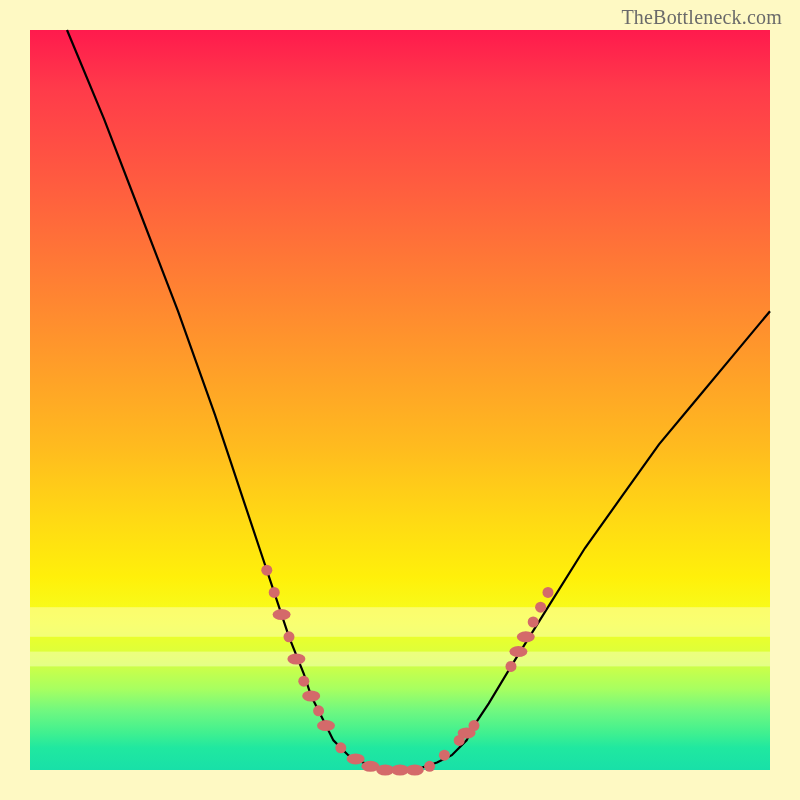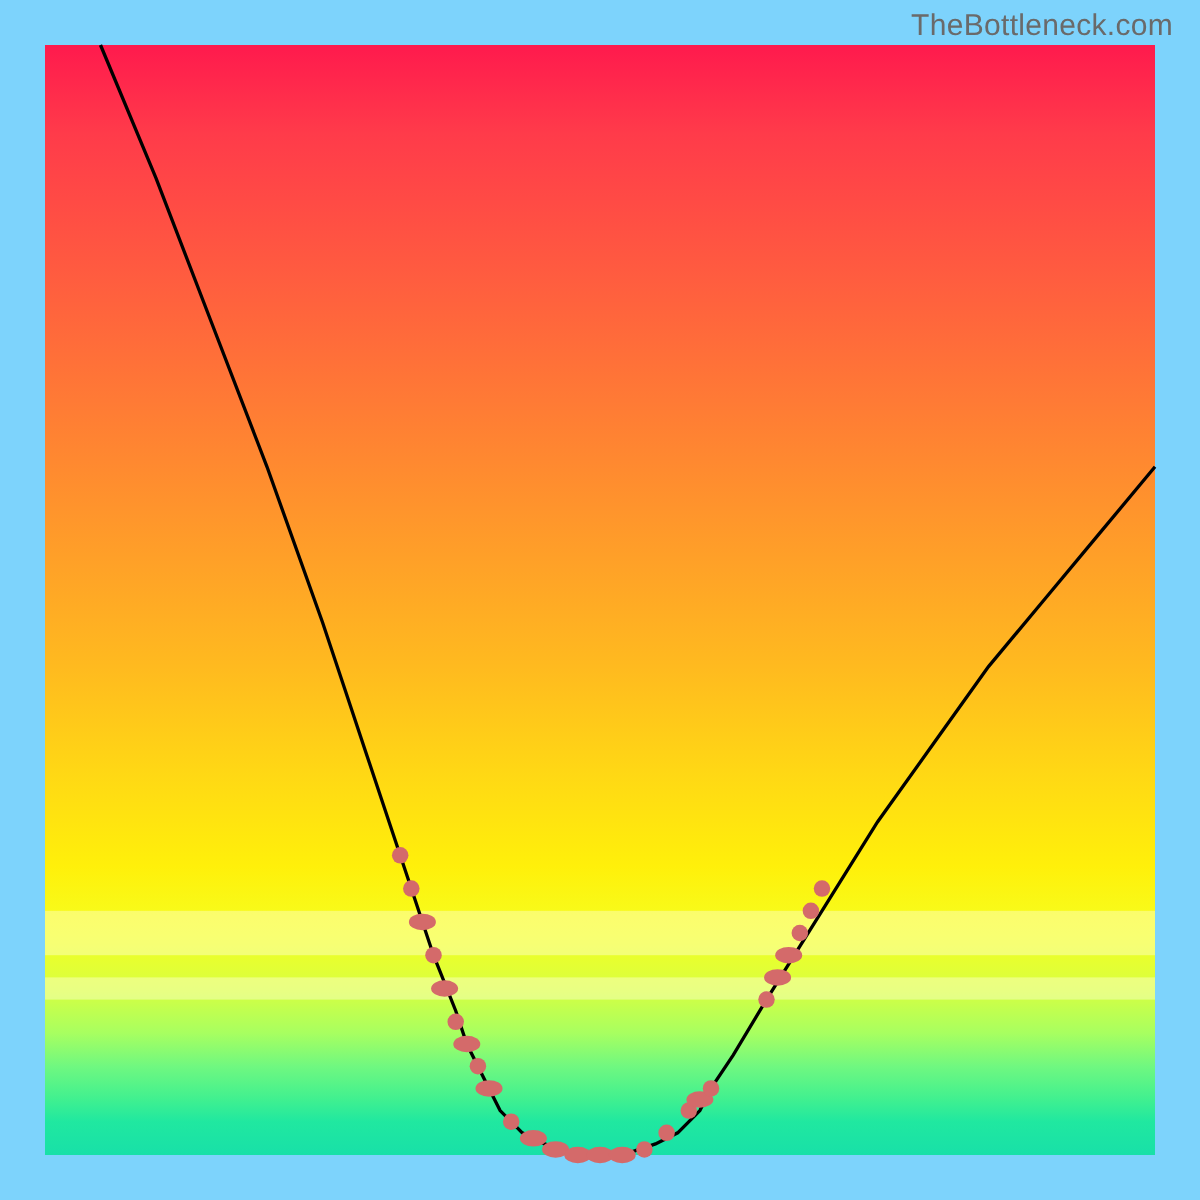--- a/index.html
+++ b/index.html
@@ -10,21 +10,22 @@
     overflow: hidden;
     background: #000;
     font-family: Arial, Helvetica, sans-serif;
   }
   .frame {
     position: absolute;
     left: 0;
     top: 0;
     width: 800px;
     height: 800px;
-    background: #7dd3fc;
+    background: #fef9c3;
+    font-family: Liberation Serif, serif;
   }
   .plot {
     position: absolute;
     left: 30px;
     top: 30px;
     width: 740px;
     height: 740px;
     
     background: linear-gradient(to bottom,
       #ff1a4d 0%,

